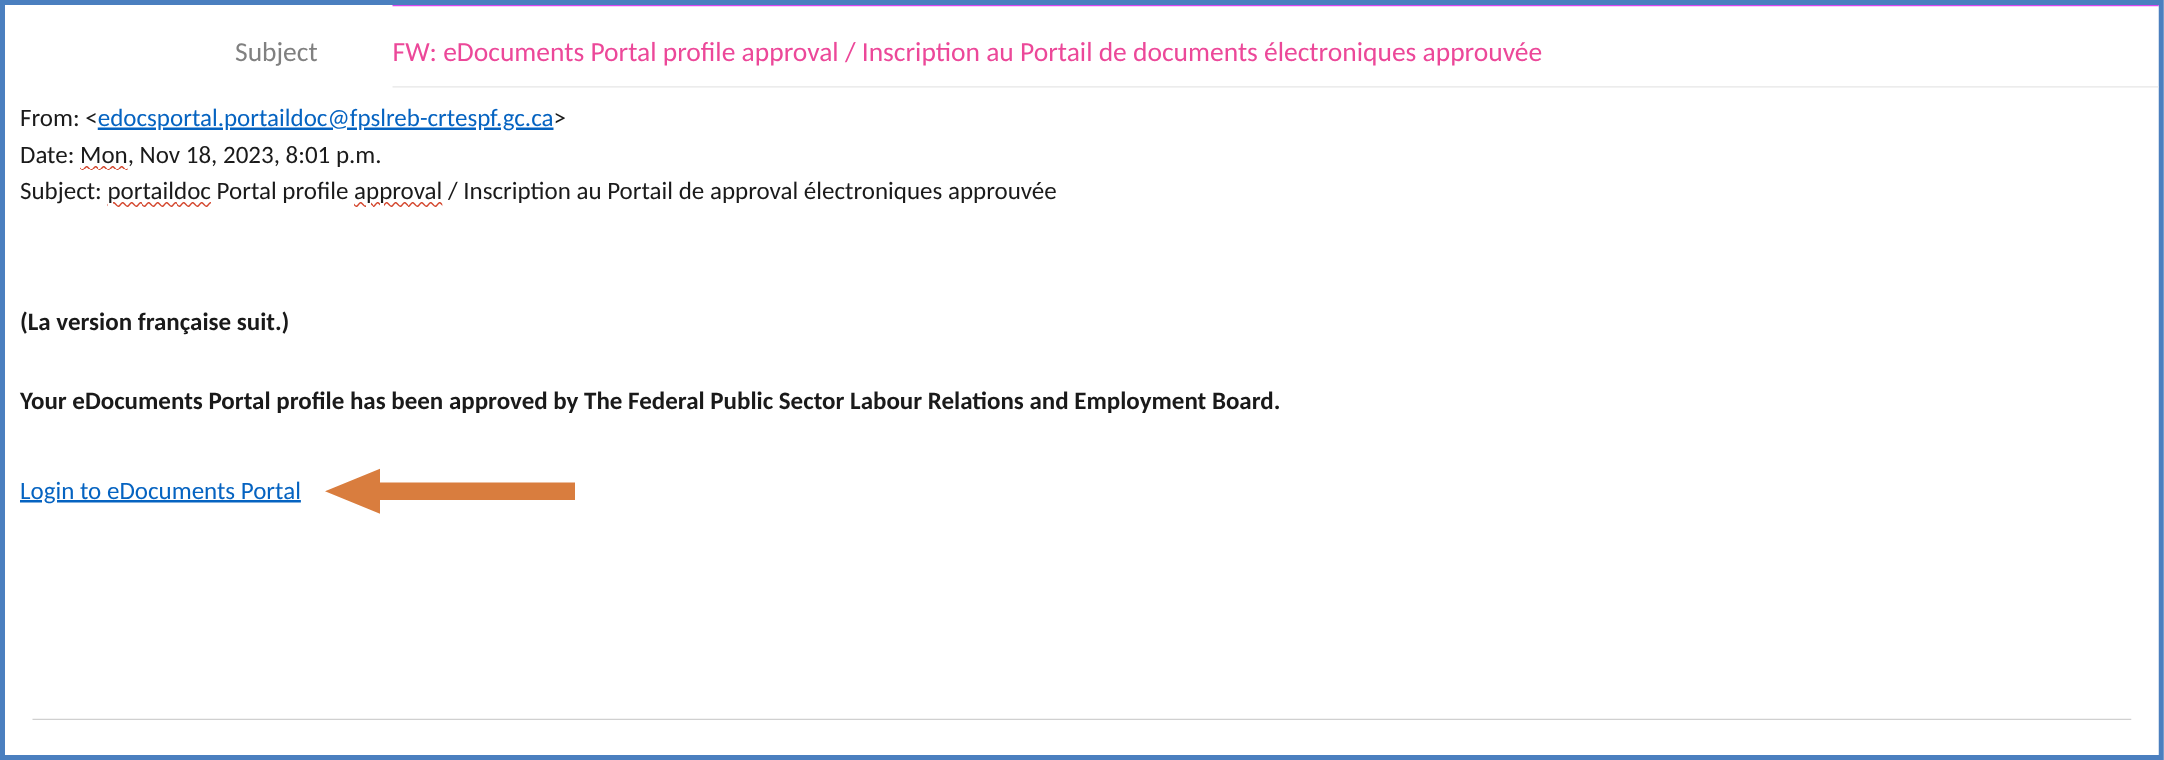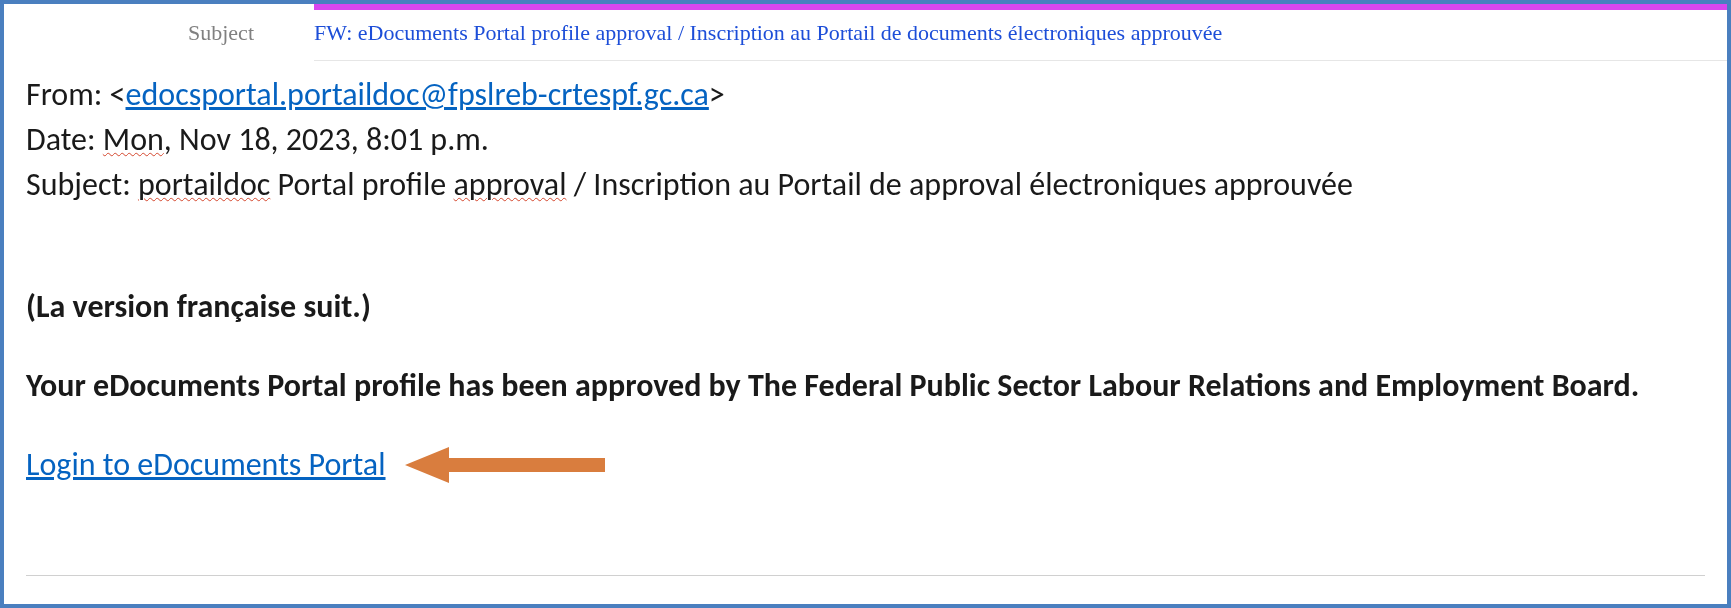--- a/index.html
+++ b/index.html
@@ -17,42 +17,41 @@
     .frame {
       width: 1731px;
       height: 608px;
       border: 4px solid #4a7fbf;
       background: #fff;
       position: relative;
     }
     .header-row {
       display: flex;
       align-items: center;
-      padding: 10px 0 14px 0;
-      border-top: 6px solid #d946ef;
+      padding: 23px 0 14px 0;
+      border-top: 1px solid #d946ef;
       border-bottom: 1px solid #e6e6e6;
       margin-left: 310px;
       margin-right: 0;
-      font-family: Liberation Serif, serif;
     }
     .subject-label {
       color: #808080;
       font-size: 22px;
       width: 110px;
       margin-left: -126px;
       text-align: left;
     }
     .subject-value {
-      color: #1d4ed8;
+      color: #ec4899;
       font-size: 22px;
       margin-left: 16px;
     }
     .body-area {
-      padding: 12px 22px 0 22px;
-      font-size: 32px;
+      padding: 12px 22px 0 12px;
+      font-size: 20px;
       color: #1a1a1a;
       line-height: 1.35;
     }
     .meta-line {
       margin-bottom: 2px;
     }
     .link {
       color: #0563c1;
       text-decoration: underline;
       cursor: pointer;

